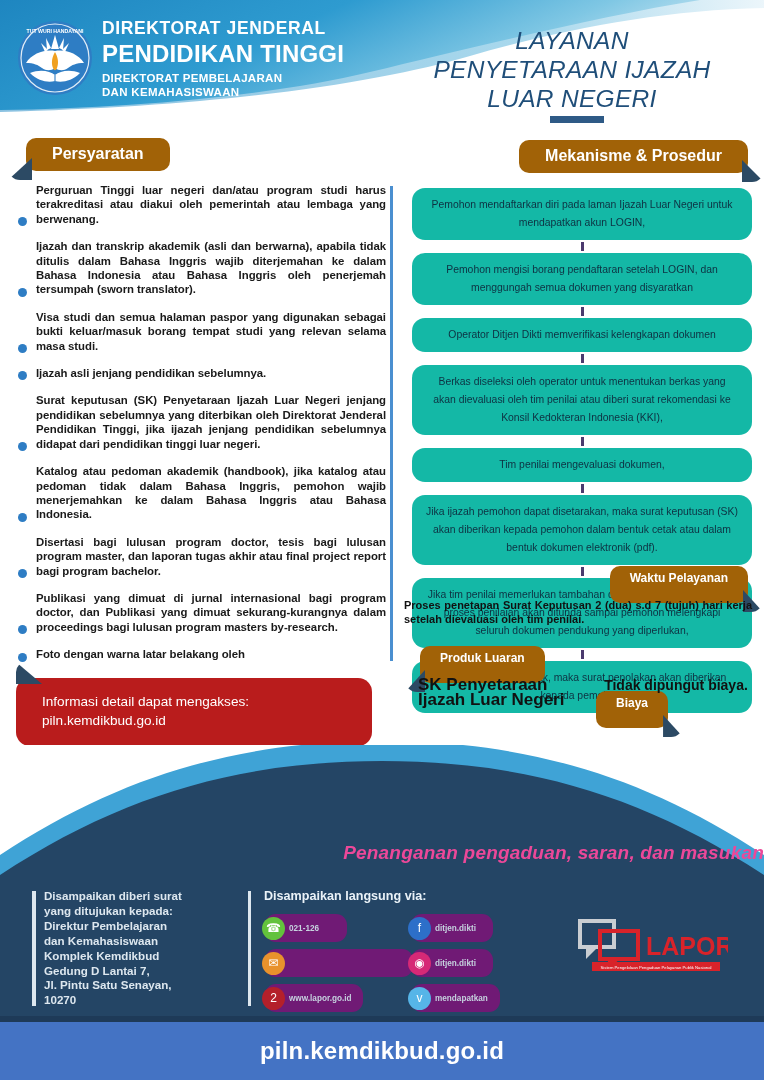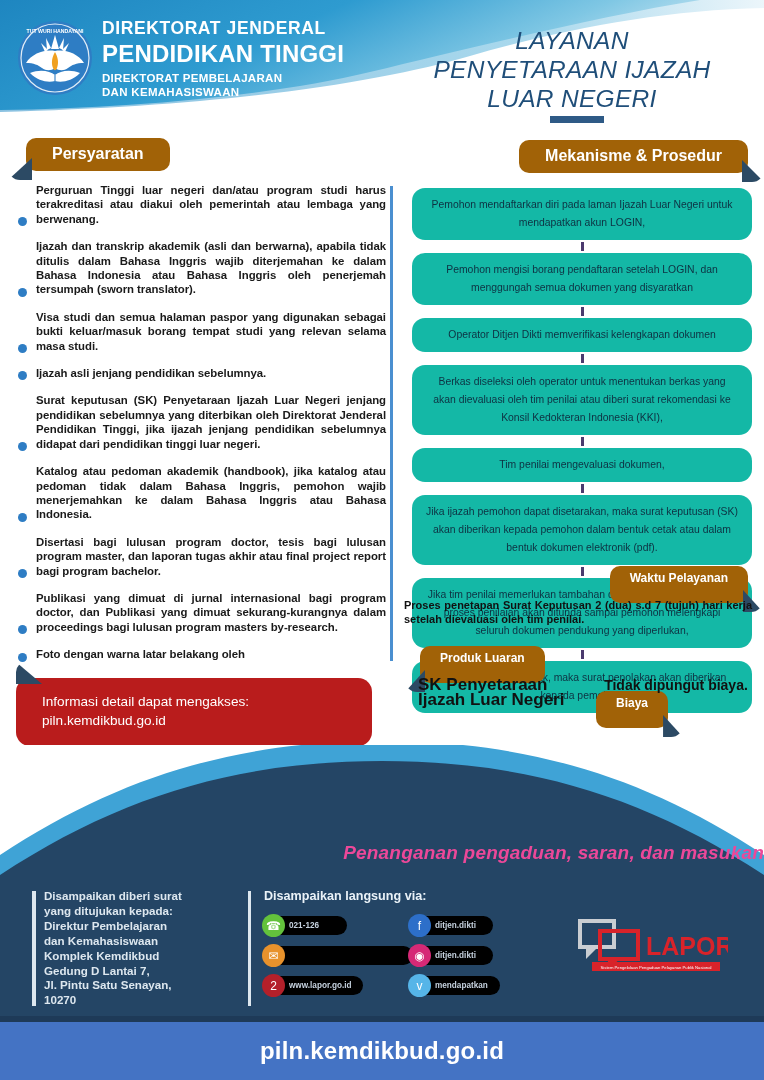--- a/index.html
+++ b/index.html
@@ -172,21 +172,21 @@
     background:#DDE7EF;
   }
   .via-title {
     position:absolute; left:264px; top:889px;
     color:#EAF2F8; font-size:12.6px; font-weight:bold;
   }
   .chips { position:absolute; left:262px; top:914px; width:260px; }
   .chip-row { display:flex; align-items:center; margin-bottom:7px; }
   .chip {
     display:flex; align-items:center;
-    background:#000000; border-radius:11px; height:19px;
+    background:#701a75; border-radius:11px; height:28px;
     padding-left:24px; padding-right:12px;
     margin-left:-20px;
     color:#C6D2DF; font-size:8.2px; font-weight:bold;
     min-width:82px;
   }
   .chip.wide { min-width:148px; }
   .ico {
     width:23px; height:23px; border-radius:50%;
     display:flex; align-items:center; justify-content:center;
     color:#fff; font-size:12px; z-index:2; position:relative;

